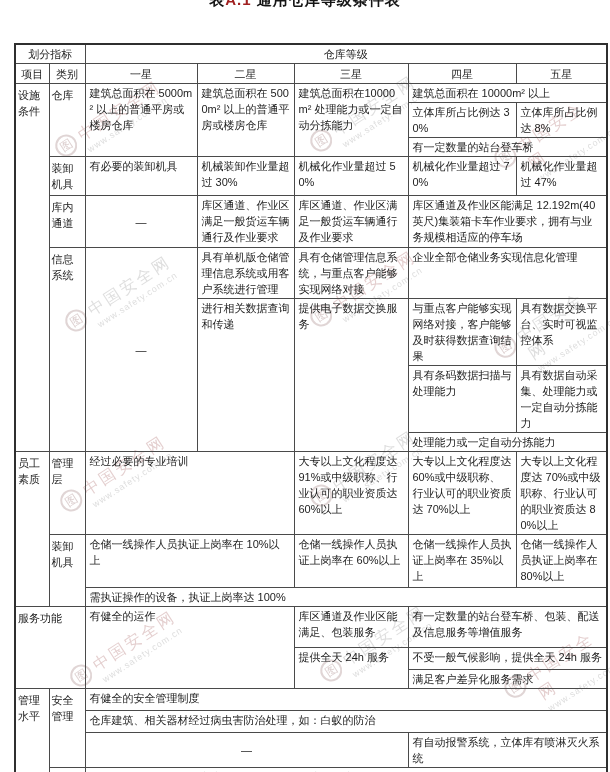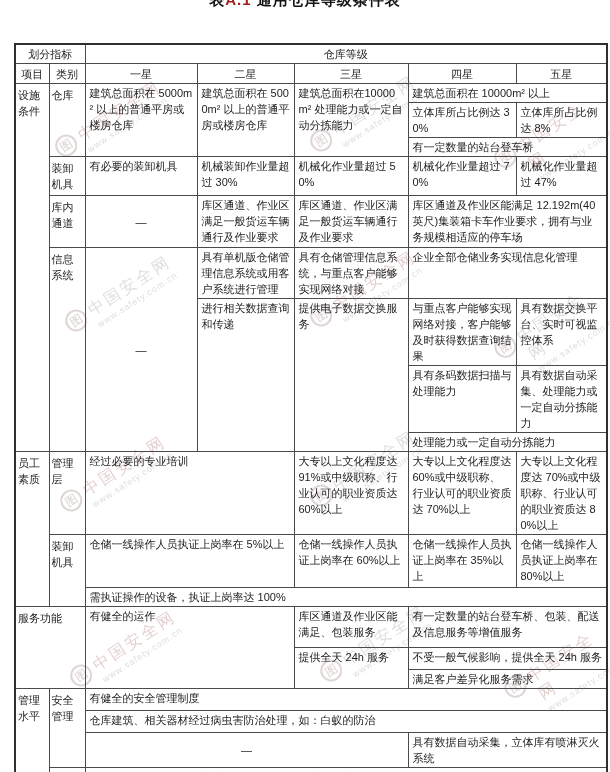--- a/index.html
+++ b/index.html
@@ -163,21 +163,21 @@
     <tr style="height:69px">
       <td class="lbl" rowspan="3">员工素质</td>
       <td class="lbl">管理层</td>
       <td colspan="2">经过必要的专业培训</td>
       <td>大专以上文化程度达 91%或中级职称、行业认可的职业资质达 60%以上</td>
       <td>大专以上文化程度达 60%或中级职称、行业认可的职业资质达 70%以上</td>
       <td>大专以上文化程度达 70%或中级职称、行业认可的职业资质达 80%以上</td>
     </tr>
     <tr style="height:53px">
       <td class="lbl" rowspan="2">装卸机具</td>
-      <td colspan="2">仓储一线操作人员执证上岗率在 5%以上</td>
+      <td colspan="2">仓储一线操作人员执证上岗率在 10%以上</td>
       <td>仓储一线操作人员执证上岗率在 60%以上</td>
       <td>仓储一线操作人员执证上岗率在 35%以上</td>
       <td>仓储一线操作人员执证上岗率在 80%以上</td>
     </tr>
     <tr style="height:17px">
       <td colspan="5">需执证操作的设备，执证上岗率达 100%</td>
     </tr>
     <tr style="height:41px">
       <td class="lbl" colspan="2" rowspan="3">服务功能</td>
       <td colspan="2" rowspan="3">有健全的运作</td>
@@ -194,21 +194,21 @@
     <tr style="height:22px">
       <td class="lbl" rowspan="7">管理水平</td>
       <td class="lbl" rowspan="3">安全管理</td>
       <td colspan="5">有健全的安全管理制度</td>
     </tr>
     <tr style="height:22px">
       <td colspan="5">仓库建筑、相关器材经过病虫害防治处理，如：白蚁的防治</td>
     </tr>
     <tr style="height:17px">
       <td class="dash" colspan="3">—</td>
-      <td colspan="2">具有数据自动采集，立体库有喷淋灭火系统</td>
+      <td colspan="2">有自动报警系统，立体库有喷淋灭火系统</td>
     </tr>
     <tr style="height:30px">
       <td class="lbl">管理制度</td>
       <td colspan="5">有健全的运作、考核、客户服务、持续改进和培训制度</td>
     </tr>
 
   </tbody>
     </table>
 </div>
 

